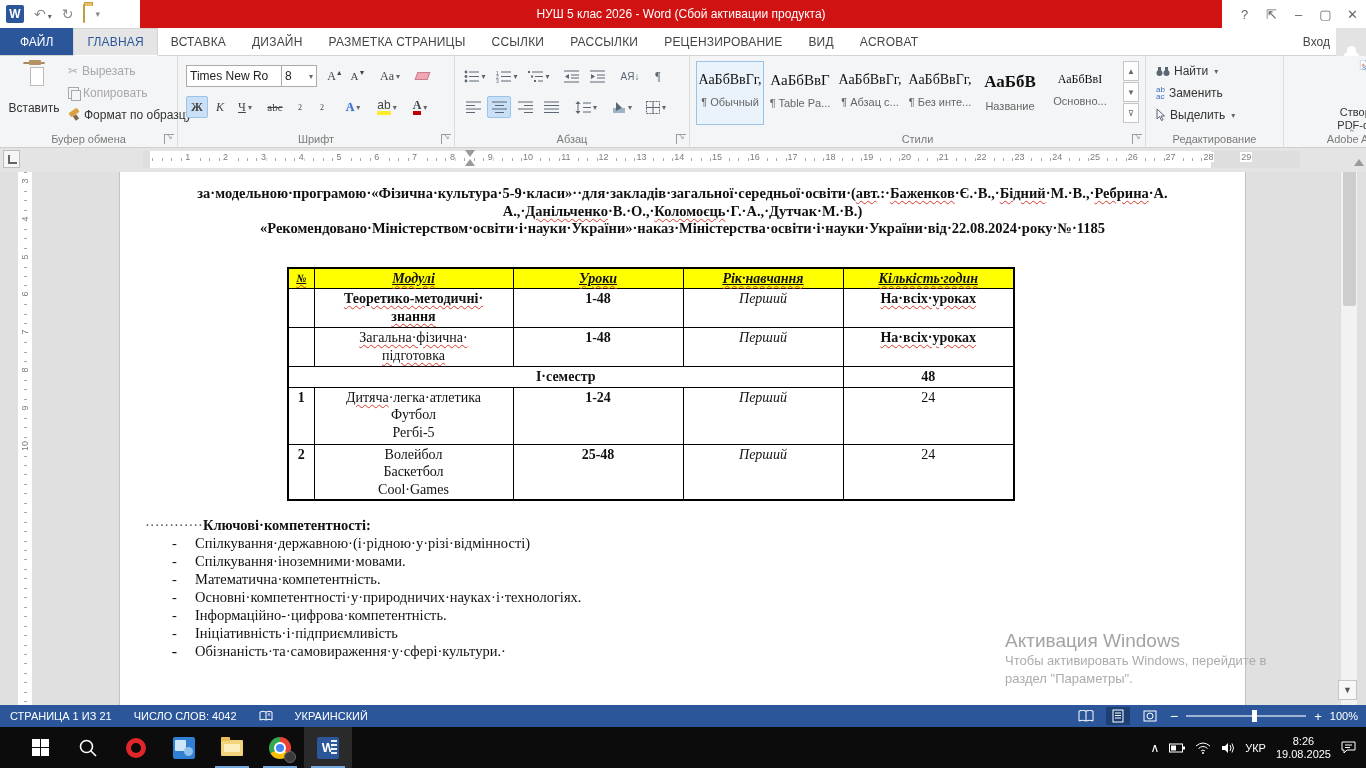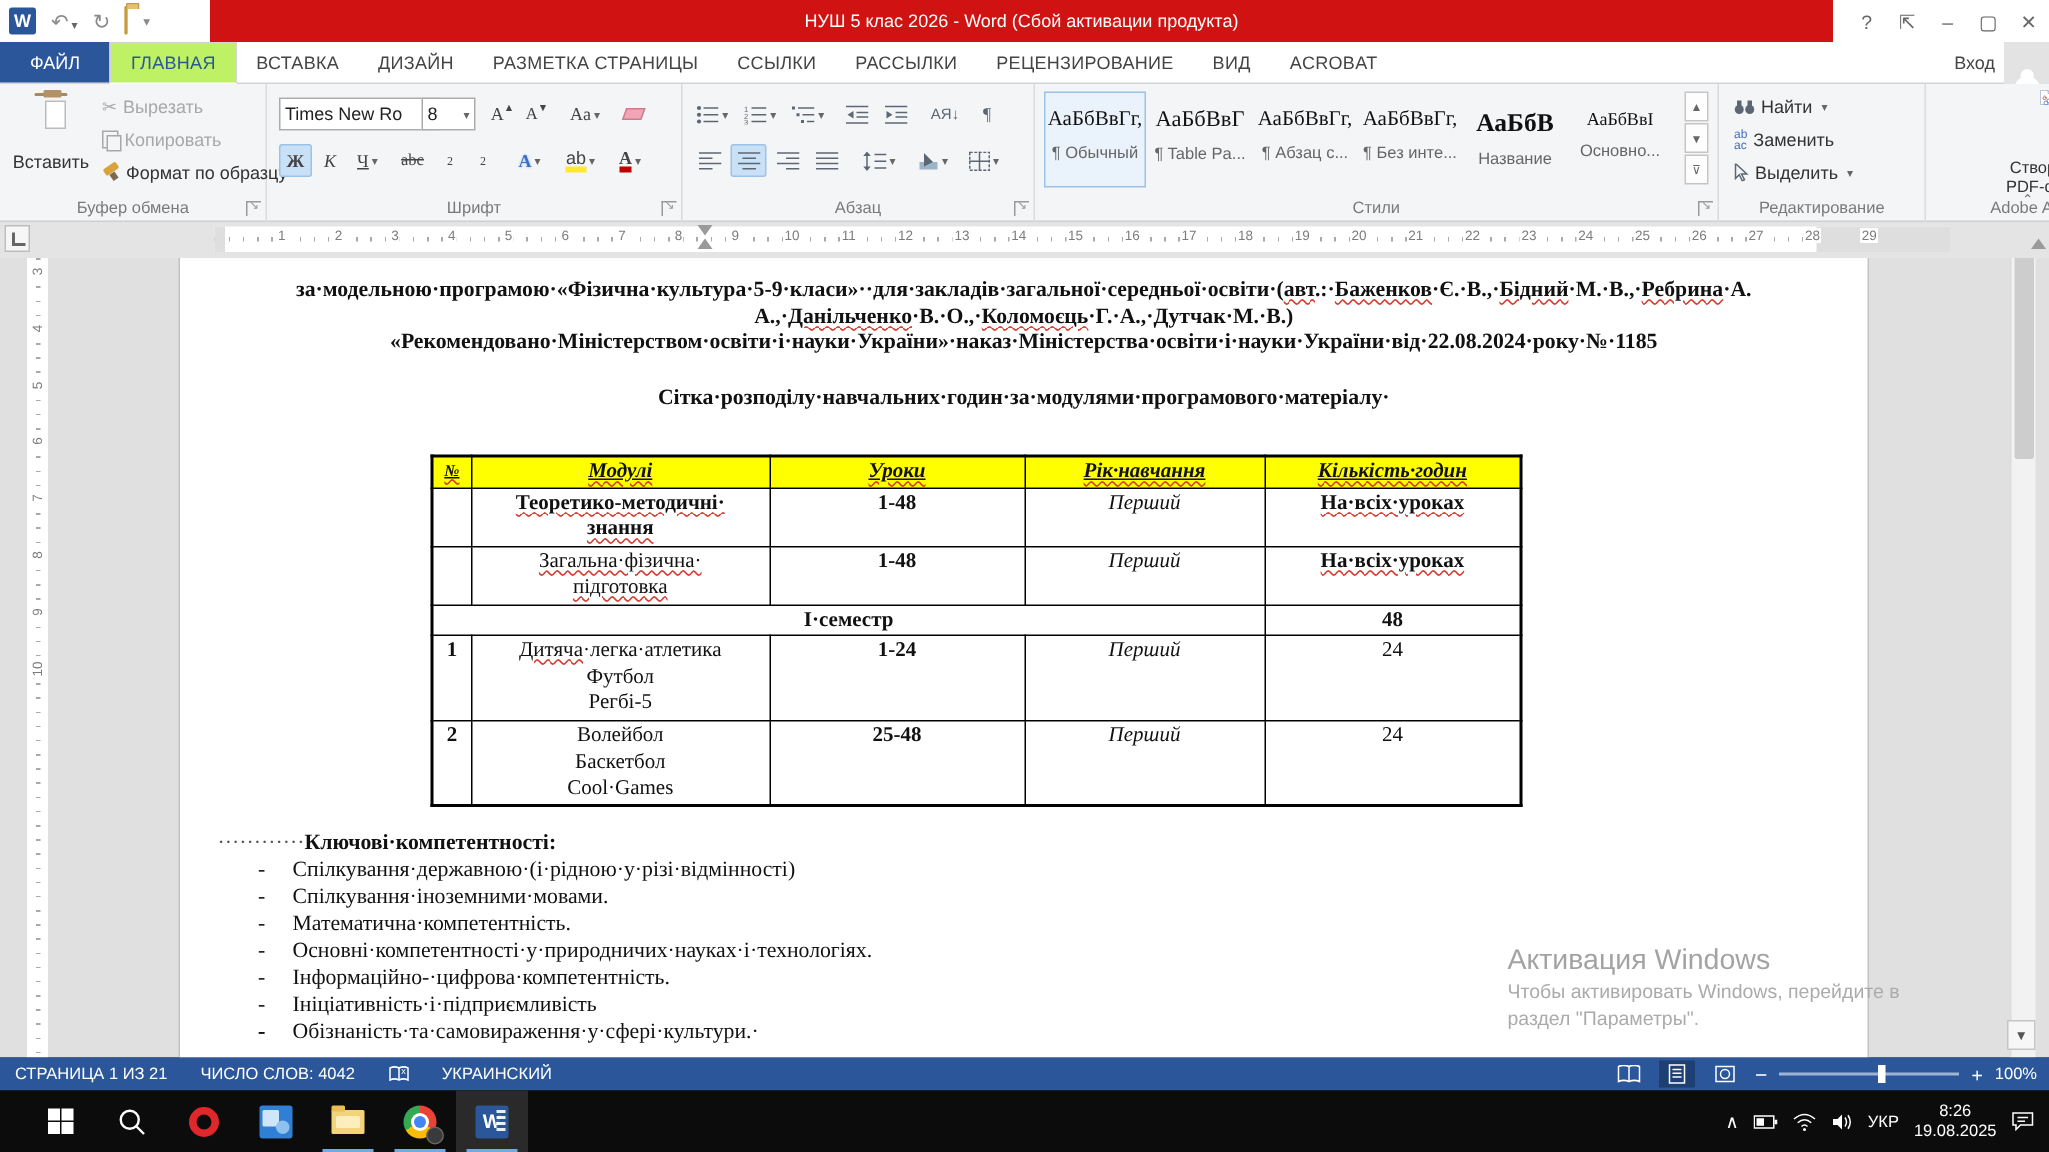--- a/index.html
+++ b/index.html
@@ -13,21 +13,21 @@
   .qicon{color:#8a8a8a;font-size:14px;line-height:1;}
   .folder-ico{width:16px;height:11px;background:#e8c06a;border:1px solid #c49c44;border-radius:1px;position:relative;}
   .folder-ico::before{content:'';position:absolute;left:0;top:-3px;width:7px;height:3px;background:#e8c06a;border:1px solid #c49c44;border-bottom:none;border-radius:1px 1px 0 0;}
   .title-red{position:absolute;left:140px;top:0;width:1082px;height:28px;background:#d01212;color:#fff;font-size:12px;display:flex;align-items:center;justify-content:center;}
   .wincontrols{position:absolute;right:0;top:0;height:28px;display:flex;align-items:center;}
   .winbtn{width:27px;height:28px;display:flex;align-items:center;justify-content:center;color:#666;font-size:13px;}
   
   .tabsrow{position:absolute;left:0;top:28px;width:1366px;height:28px;background:#fff;border-bottom:1px solid #d4d4d4;display:flex;align-items:stretch;}
   .tab-file{background:#2b579a;color:#fff;font-size:12px;display:flex;align-items:center;padding:0 20px;}
   .rtab{font-size:12px;color:#444;display:flex;align-items:center;padding:0 13px;letter-spacing:.2px;}
-  .rtab.active{color:#2b579a;background:#bef264;border:1px solid #d4d4d4;border-bottom:1px solid #fff;margin-bottom:-1px;}
+  .rtab.active{color:#2b579a;background:#e5e5e5;border:1px solid #d4d4d4;border-bottom:1px solid #fff;margin-bottom:-1px;}
   .signin{position:absolute;right:36px;top:28px;height:28px;display:flex;align-items:center;font-size:12px;color:#444;}
   .avatar{position:absolute;right:0;top:28px;width:30px;height:28px;background:#e3e3e3;display:flex;align-items:flex-end;justify-content:center;overflow:hidden;}
   .avatar .head{width:9px;height:9px;border-radius:50%;background:#fff;margin-bottom:1px;}
   .avatar .bodyp{position:absolute;bottom:-5px;width:17px;height:10px;border-radius:8px 8px 0 0;background:#fff;}
   
   .ribbon{position:absolute;left:0;top:56px;width:1366px;height:92px;background:#f4f5f7;border-bottom:1px solid #cfcfcf;font-size:12px;color:#444;}
   .rgroup{position:absolute;top:0;height:92px;border-right:1px solid #dcdcdc;}
   .glabel{position:absolute;bottom:3px;left:0;right:0;text-align:center;font-size:11px;color:#7a7a7a;}
   .launcher{position:absolute;right:3px;bottom:4px;width:10px;height:10px;border-left:1px solid #9a9a9a;border-top:1px solid #9a9a9a;}
   .launcher::after{content:'↘';position:absolute;left:1px;top:-3px;font-size:8px;color:#9a9a9a;}
@@ -444,21 +444,20 @@
     <div style="padding-top:13px;">
       <div class="hline">
         <span>за·модельною·програмою·«Фізична·культура·5-9·класи»··для·закладів·загальної·середньої·освіти·(</span><span class="wavy">авт</span><span>.:·</span><span class="wavy">Баженков</span><span>·Є.·В.,·</span><span class="wavy">Бідний</span><span>·М.·В.,·</span><span class="wavy">Ребрина</span><span>·А.</span>
       </div>
       <div class="hline">
         <span>А.,·</span><span class="wavy">Данільченко</span><span>·В.·О.,·</span><span class="wavy">Коломоєць</span><span>·Г.·А.,·Дутчак·М.·В.)</span>
       </div>
       <div class="hline">«Рекомендовано·Міністерством·освіти·і·науки·України»·наказ·Міністерства·освіти·і·науки·України·від·22.08.2024·року·№·1185</div>
     </div>
 
-    <div class="hline" style="margin-top:19px;">Сітка·розподілу·навчальних·годин·за·модулями·програмового·матеріалу·</div>
 
     <table class="doctable" style="margin-left:167px;margin-top:29px;">
       <colgroup>
           <col style="width:26px">
           <col style="width:199px">
           <col style="width:170px">
           <col style="width:160px">
           <col style="width:171px">
         </colgroup>
       <tbody>

